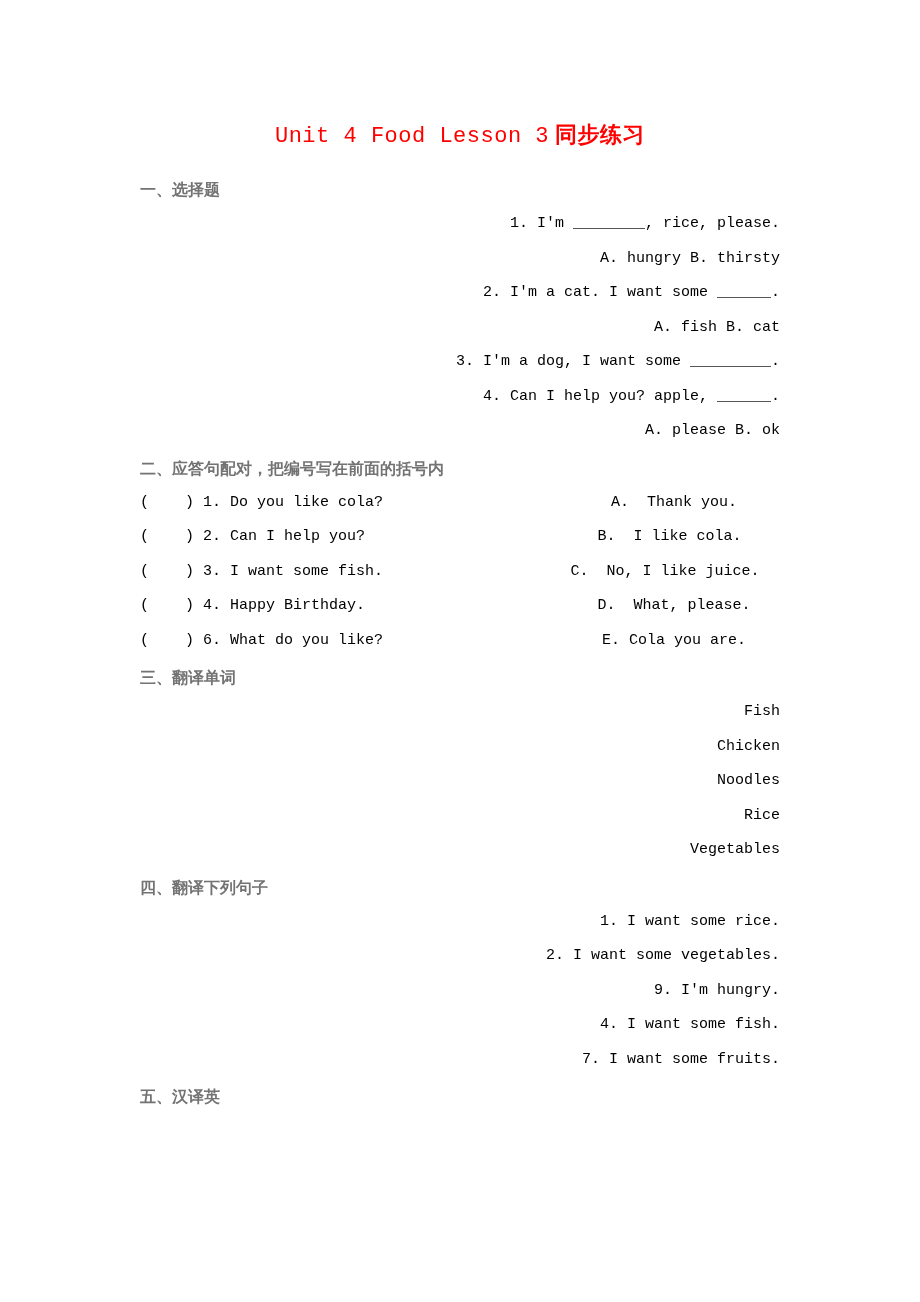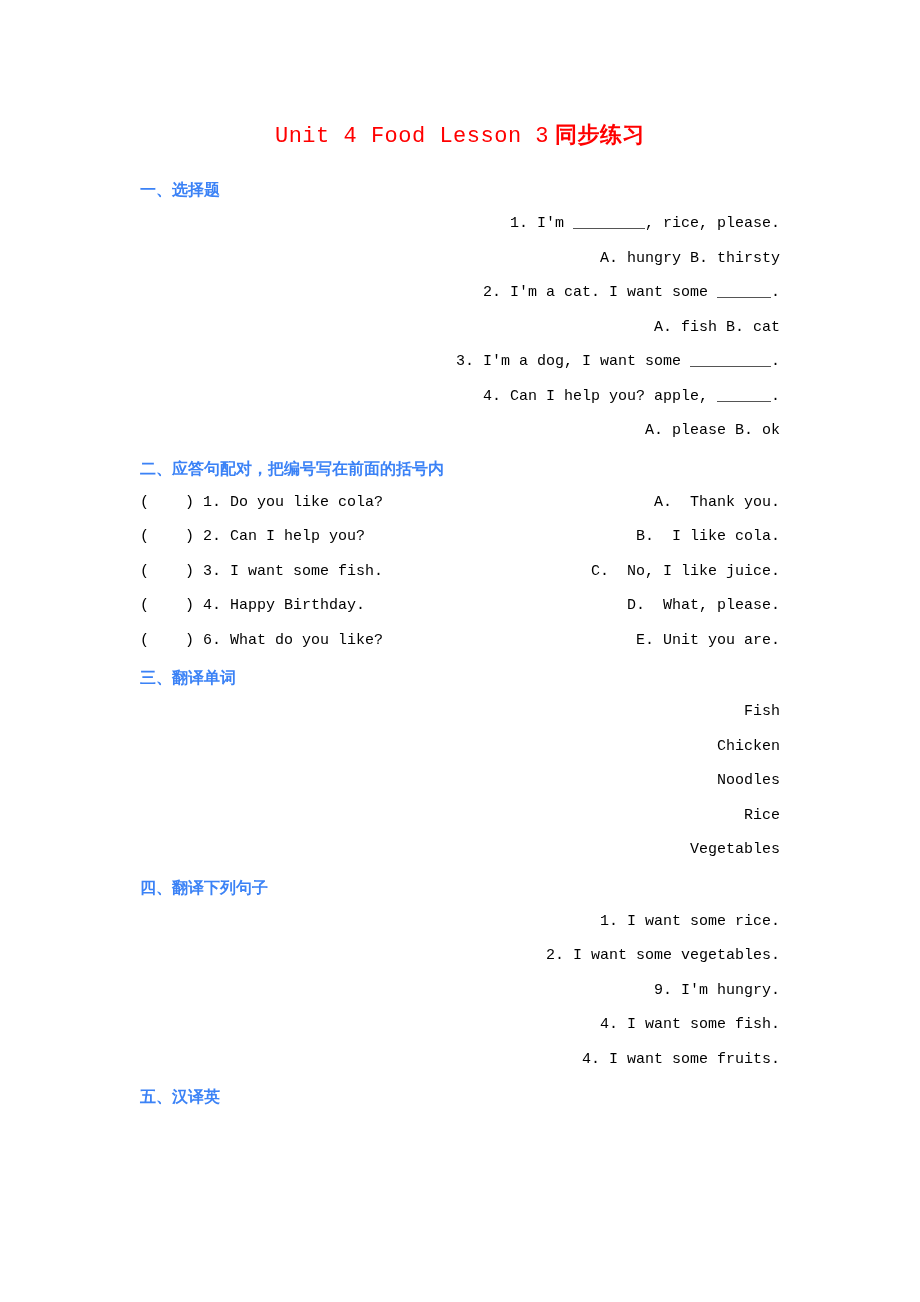--- a/index.html
+++ b/index.html
@@ -24,21 +24,21 @@
     letter-spacing: 0.5px;
   }
   .title .cjk {
     font-family: "SimSun", "宋体", serif;
     font-weight: bold;
   }
   .section-heading {
     font-family: "SimSun", "宋体", serif;
     font-size: 16px;
     font-weight: bold;
-    color: #3b82f6;
+    color: #737373;
     margin: 16px 0 12px 0;
   }
   .line {
     font-family: "Courier New", monospace;
     font-size: 15px;
     color: #000000;
     margin: 12px 0;
     line-height: 1.5;
     text-align: right;
   }
@@ -52,21 +52,21 @@
     line-height: 1.5;
     gap: 16px;
   }
   .pair-left {
     flex: 1;
     text-align: left;
     white-space: pre;
   }
   .pair-right {
     width: 230px;
-    text-align: right;
+    text-align: center;
     white-space: pre;
   }
 </style>
 </head>
 <body>
 
 <div class="page">
 
   <div class="title">
     <span>Unit 4 Food Lesson 3</span><span class="cjk"> 同步练习</span>
@@ -94,32 +94,32 @@
   <div class="pair-row">
     <div class="pair-left">(    ) 3. I want some fish.</div>
     <div class="pair-right">C.  No, I like juice.</div>
   </div>
   <div class="pair-row">
     <div class="pair-left">(    ) 4. Happy Birthday.</div>
     <div class="pair-right">  D.  What, please.</div>
   </div>
   <div class="pair-row">
     <div class="pair-left">(    ) 6. What do you like?</div>
-    <div class="pair-right">  E. Unit you are.</div>
+    <div class="pair-right">  E. Cola you are.</div>
   </div>
 
   <div class="section-heading">三、翻译单词</div>
   <div class="line">Fish</div>
   <div class="line">Chicken</div>
   <div class="line">Noodles</div>
   <div class="line">Rice</div>
   <div class="line">Vegetables</div>
 
   <div class="section-heading">四、翻译下列句子</div>
   <div class="line">1. I want some rice.</div>
   <div class="line">2. I want some vegetables.</div>
   <div class="line">9. I'm hungry.</div>
   <div class="line">4. I want some fish.</div>
-  <div class="line">4. I want some fruits.</div>
+  <div class="line">7. I want some fruits.</div>
 
   <div class="section-heading">五、汉译英</div>
 
 </div>
 
 </body></html>

